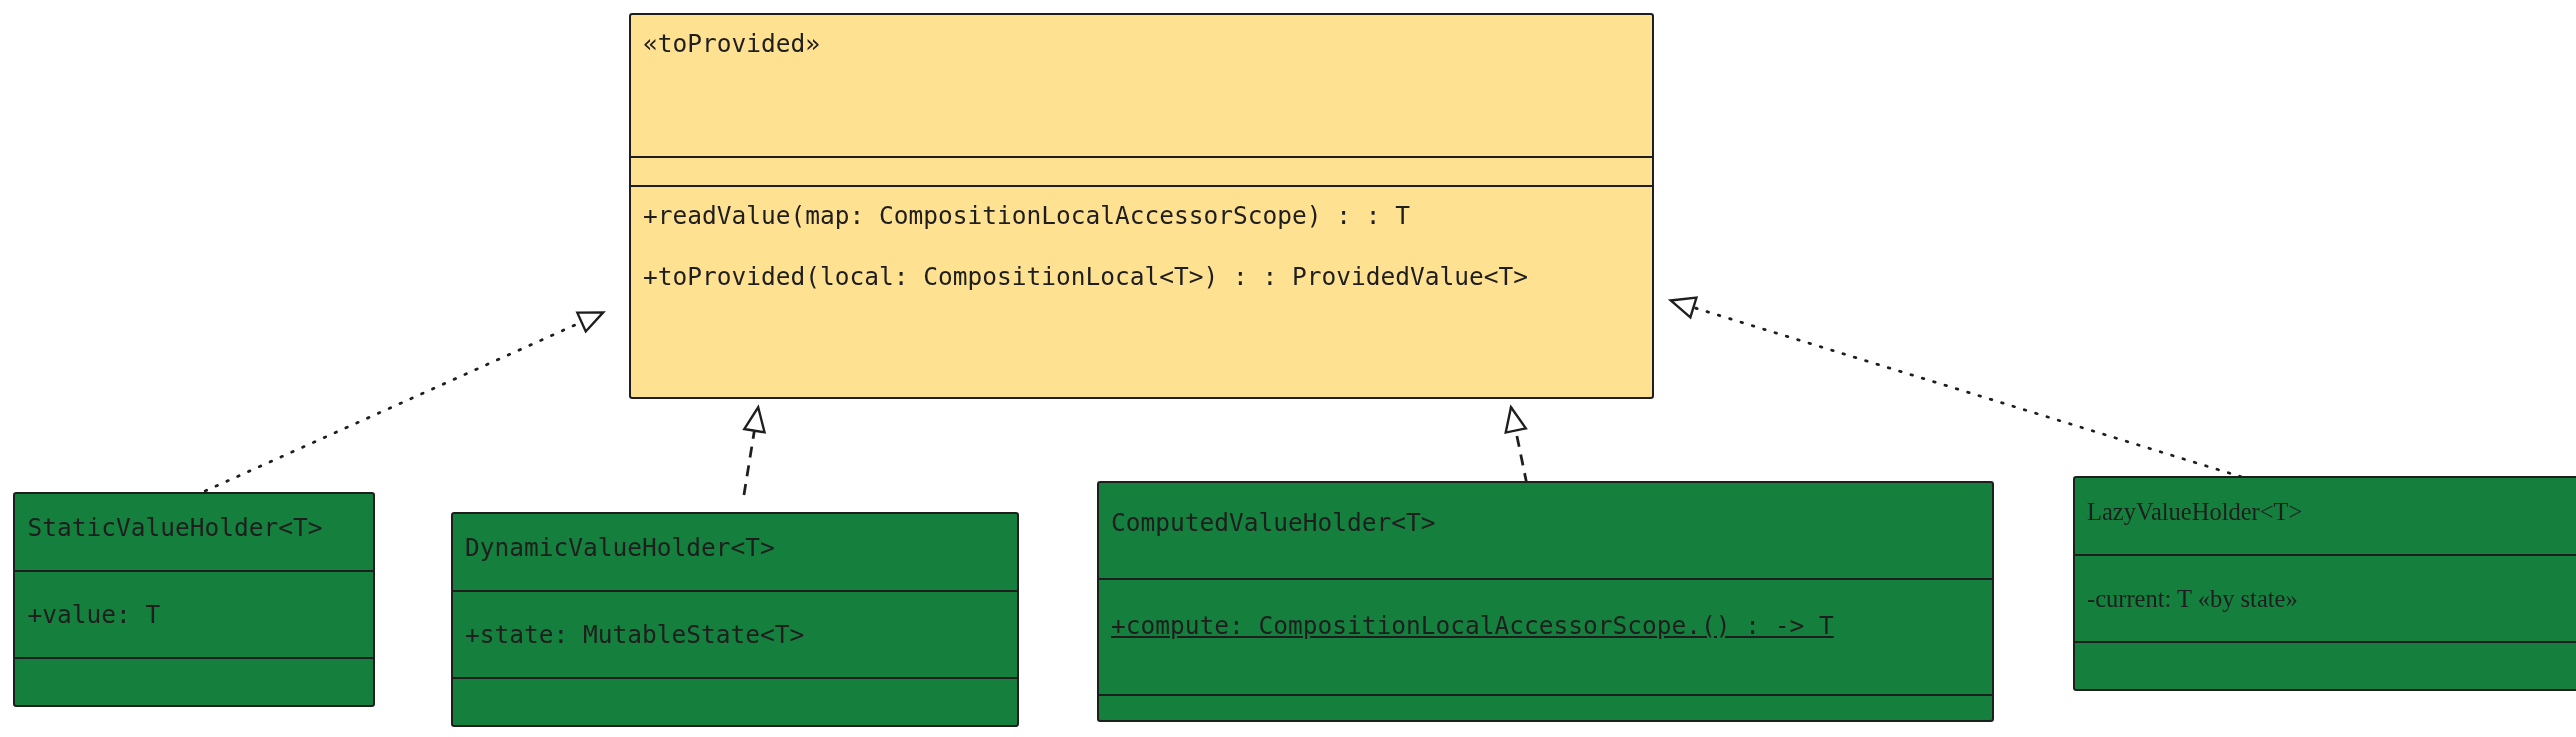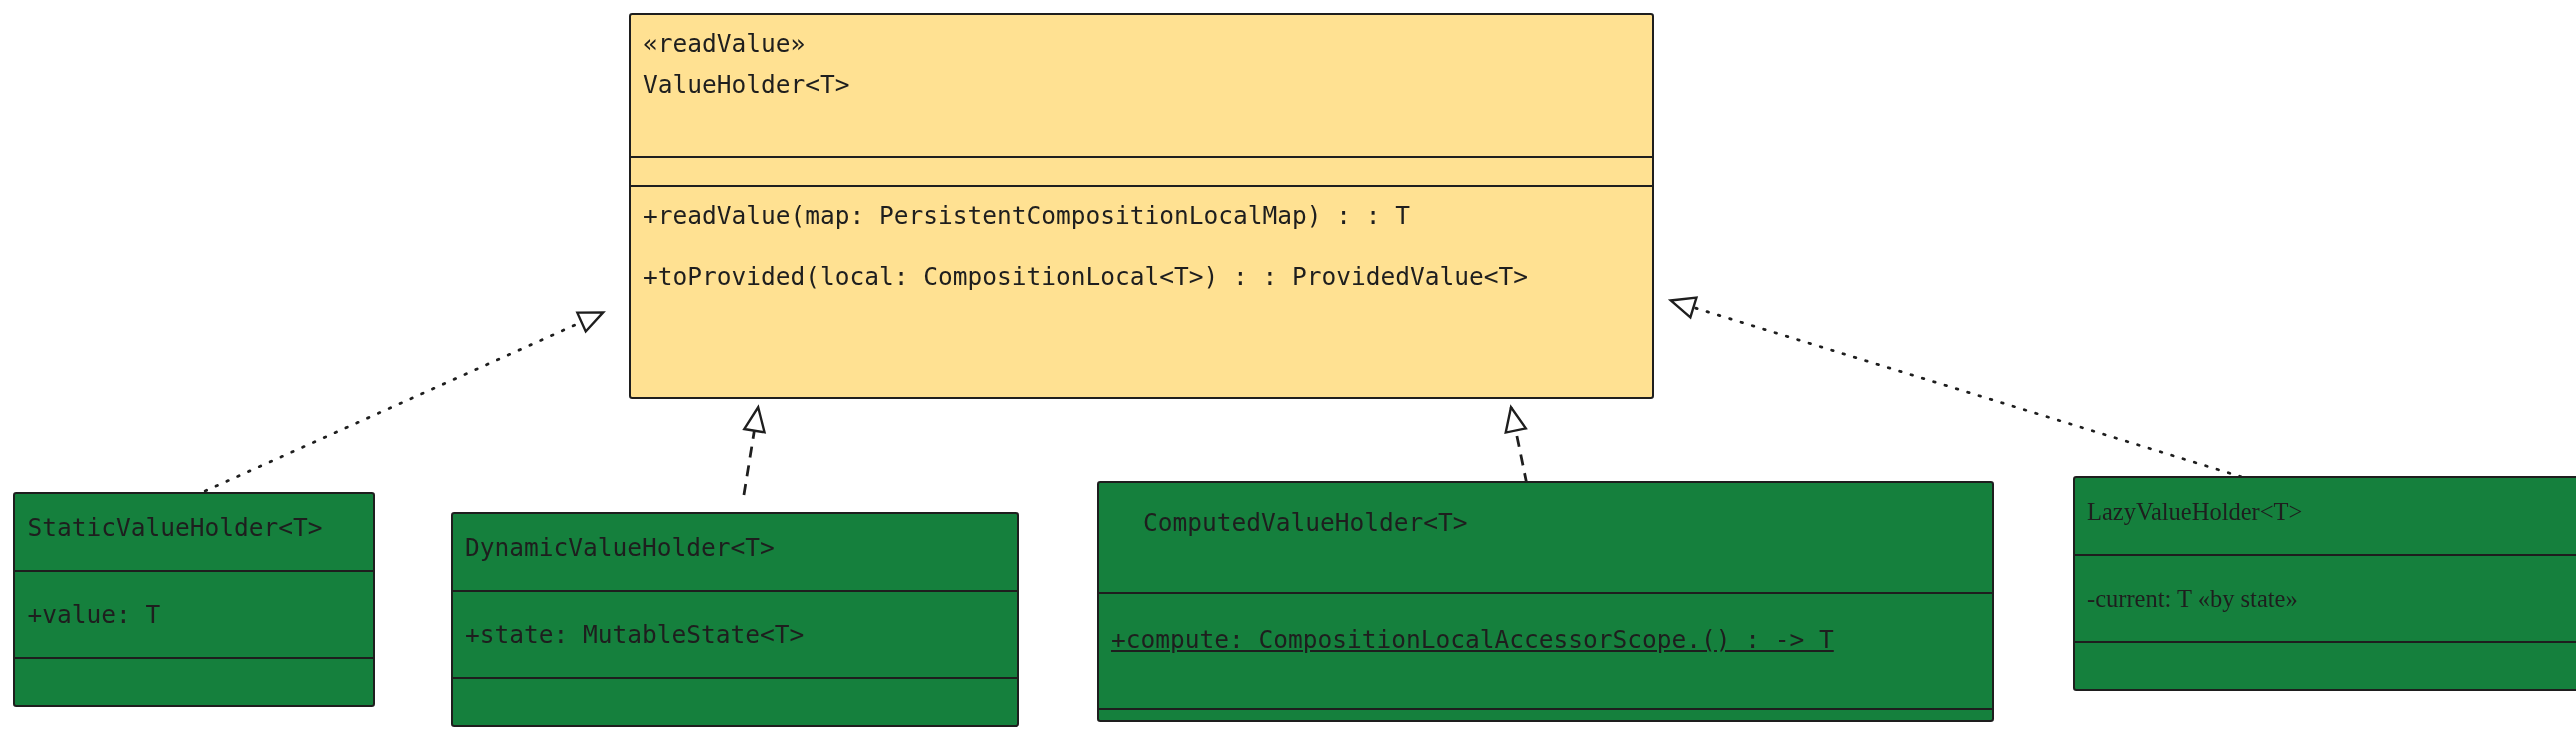--- a/index.html
+++ b/index.html
@@ -40,21 +40,21 @@
 
   
   .if-title   { height: 141px; padding-top: 8px; }
   .if-thin    { height: 27px; }
   .if-methods { flex: 1; }
   .if-m1 { margin-top: 8px; }
   .if-m2 { margin-top: 20px; }
 
   
   .cl-title  { height: 76px;  padding-top: 12.7px; }
-  .cl-title-tall { height: 109px; padding-top: 19px; margin-left: 32px; }
+  .cl-title-tall { height: 95px; padding-top: 19px; }
   .cl-member { height: 85px; padding-top: 22px; border-radius: 11px; }
   .cl-member-tall { height: 114px; padding-top: 25px; text-decoration: underline; }
   .cl-footer { flex: 1; }
 </style>
 </head>
 <body>
 
 <div class="canvas">
 
   <svg class="arrow-layer" viewBox="0 0 3256 932" xmlns="http://www.w3.org/2000/svg">
@@ -64,28 +64,27 @@
       </marker>
     </defs>
     <line x1="245" y1="627" x2="762" y2="395" stroke="#1e1e1e" stroke-width="3.5" stroke-linecap="round" stroke-dasharray="2 13" marker-end="url(#tri)"></line>
     <line x1="940" y1="626" x2="958" y2="515" stroke="#1e1e1e" stroke-width="3.5" stroke-dasharray="14 10" marker-end="url(#tri)"></line>
     <line x1="1930" y1="612" x2="1910" y2="515" stroke="#1e1e1e" stroke-width="3.5" stroke-dasharray="14 10" marker-end="url(#tri)"></line>
     <line x1="2905" y1="625" x2="2112" y2="380" stroke="#1e1e1e" stroke-width="3.5" stroke-linecap="round" stroke-dasharray="2 13" marker-end="url(#tri)"></line>
   </svg>
 
   <div class="uml-box interface" style="left:629px; top:12.7px; width:1025px; height:386px;">
     <div class="sec if-title pad">
-      <div class="txt">«readValue»</div>
-      <div class="txt">ValueHolder&lt;T&gt;</div>
+      <div class="txt">«toProvided»</div>
     </div>
     <div class="sec-div"></div>
     <div class="sec if-thin"></div>
     <div class="sec-div"></div>
     <div class="sec if-methods pad">
-      <div class="txt if-m1">+readValue(map: PersistentCompositionLocalMap) : : T</div>
+      <div class="txt if-m1">+readValue(map: CompositionLocalAccessorScope) : : T</div>
       <div class="txt if-m2">+toProvided(local: CompositionLocal&lt;T&gt;) : : ProvidedValue&lt;T&gt;</div>
     </div>
   </div>
 
   <div class="uml-box impl" style="left:13.4px; top:492px; width:362px; height:215px;">
     <div class="sec cl-title pad">
       <div class="txt">StaticValueHolder&lt;T&gt;</div>
     </div>
     <div class="sec-div"></div>
     <div class="sec cl-member pad">

